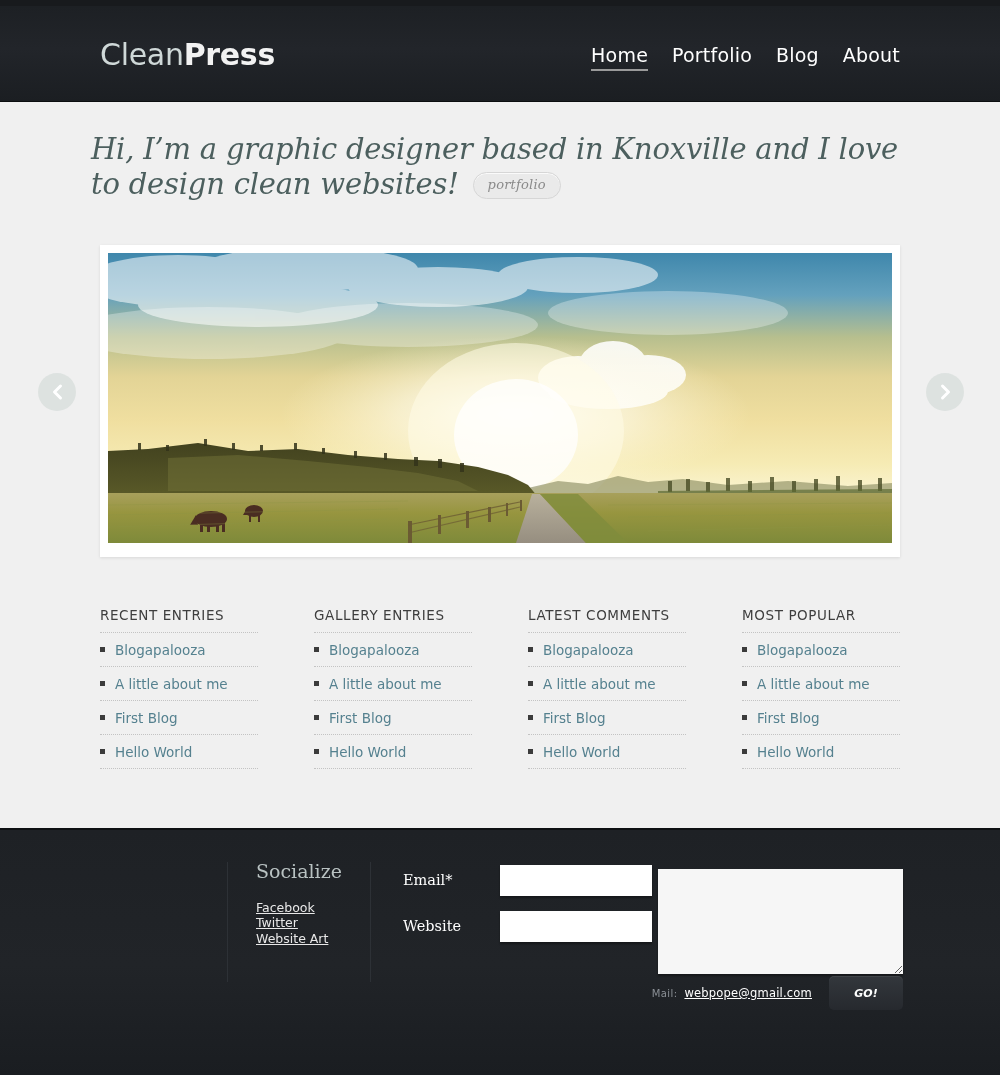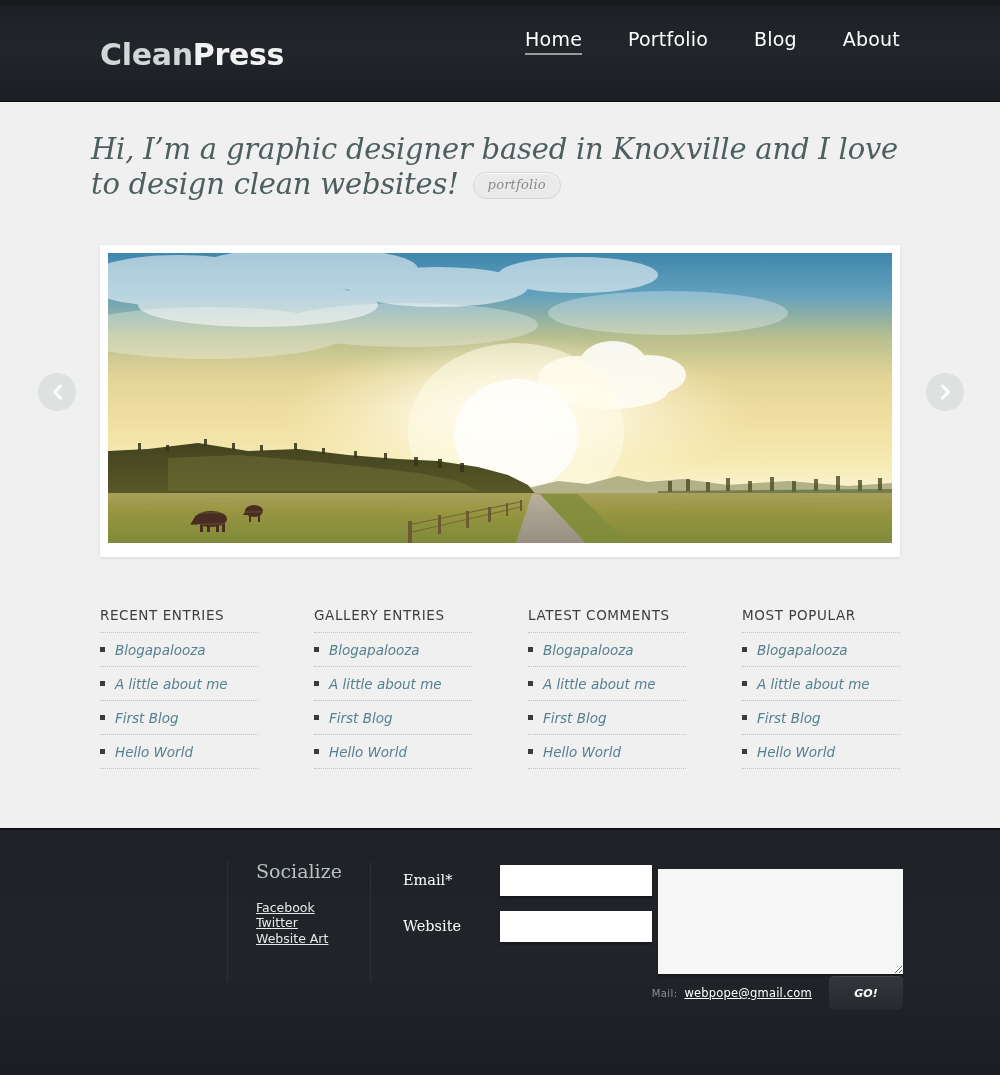--- a/index.html
+++ b/index.html
@@ -38,33 +38,33 @@
     left: 100px;
     top: 34px;
     font-family: "DejaVu Sans", sans-serif;
     font-size: 30px;
     letter-spacing: -0.3px;
     line-height: 1;
     white-space: nowrap;
   }
   .logo-clean {
     color: #cfd8d8;
-    font-weight: 700;
+    font-weight: 400;
   }
   .logo-press {
     color: #f2f2f2;
     font-weight: bold;
   }
 
   .main-nav {
     position: absolute;
     right: 100px;
-    top: 22px;
+    top: 38px;
     display: flex;
-    gap: 46px;
+    gap: 24px;
     align-items: baseline;
     text-align: right;
   }
   .nav-item {
     color: #ffffff;
     font-size: 19px;
     text-decoration: none;
     font-family: "DejaVu Sans", sans-serif;
     letter-spacing: 0.2px;
     padding-bottom: 3px;
@@ -155,21 +155,21 @@
   .col { width: 165px; }
   .col-title {
     font-family: "DejaVu Sans", sans-serif;
     font-size: 13.5px;
     letter-spacing: 0.6px;
     color: #3e3e3e;
     text-transform: uppercase;
     padding-bottom: 9px;
     border-bottom: 1px dotted #c3c3c3;
   }
-  .col ul { list-style: none; font-style: italic; }
+  .col ul { list-style: none; }
   .col li {
     border-bottom: 1px dotted #c3c3c3;
     padding: 9px 0 8px 0;
     display: flex;
     align-items: center;
   }
   .bullet {
     width: 5px;
     height: 5px;
     background: #3b3b3b;

